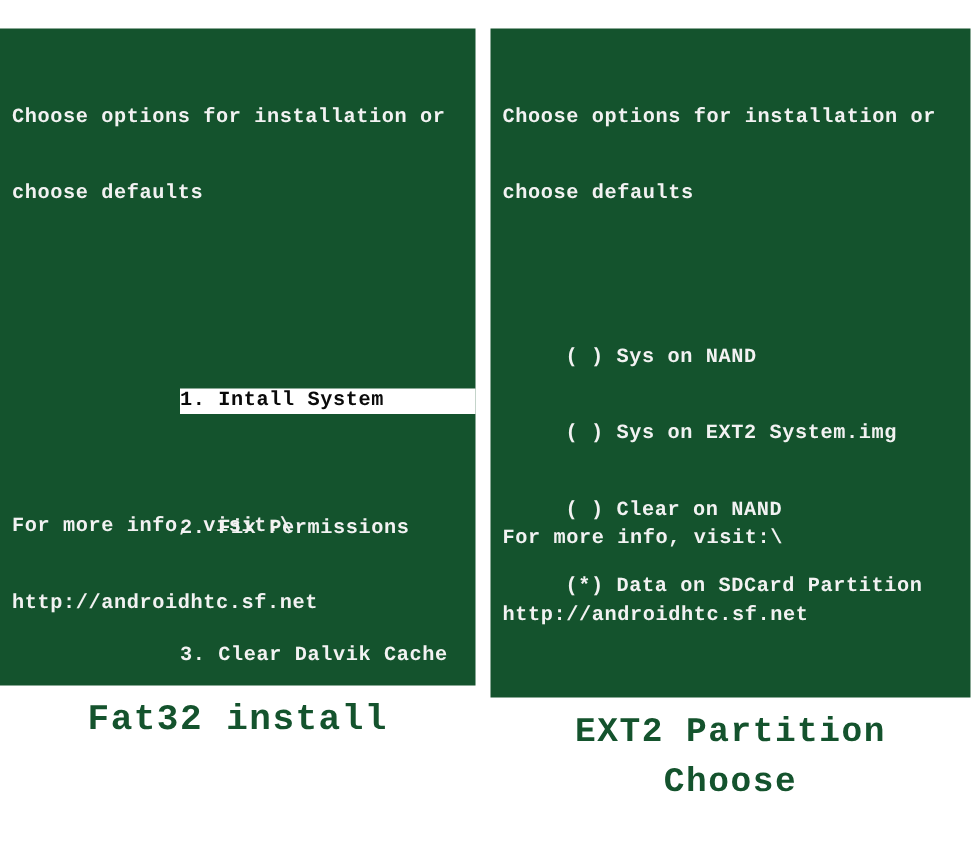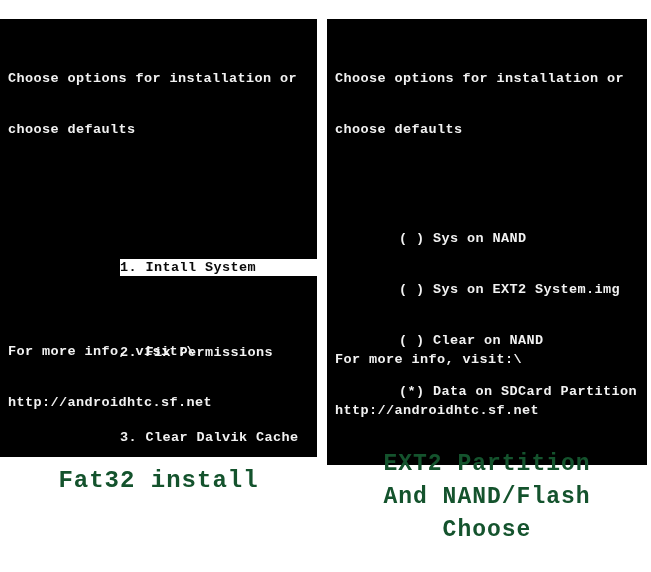--- a/index.html
+++ b/index.html
@@ -18,21 +18,21 @@
   .stage {
     position: relative;
     width: 651px;
     height: 572px;
     background: #ffffff;
   }
 
   
   .console {
     position: absolute;
-    background: #000000;
+    background: #14532d;
     color: #f2f2f2;
     overflow: hidden;
     box-sizing: border-box;
   }
 
   .console-left  { left: 0px;   top: 19px; width: 317px; height: 438px; }
   .console-right { left: 327px; top: 19px; width: 320px; height: 446px; }
 
   .hdr {
     font-size: 13.5px;
@@ -42,21 +42,21 @@
     font-weight: 700;
   }
   .console-left  .hdr { padding: 17px 0 0 8px; }
   .console-right .hdr { padding: 17px 0 0 8px; }
 
   .hdr-line { display: block; }
 
   
   .radio-block {
     margin-top: 24px;
-    padding-left: 72px;
+    padding-left: 50px;
     font-size: 13.5px;
     line-height: 17px;
     letter-spacing: 0.4px;
     white-space: pre;
     font-weight: 700;
   }
   .radio-row { display: block; }
   .radio-mark { display: inline; }
 
   
@@ -108,21 +108,21 @@
   .caption-left {
     left: 0px;
     top: 465px;
     width: 317px;
     font-size: 24px;
     line-height: 32px;
     letter-spacing: 1px;
   }
   .caption-right {
     left: 327px;
-    top: 448px;
+    top: 472px;
     width: 320px;
     font-size: 23px;
     line-height: 33px;
     letter-spacing: 1px;
   }
   .caption-line { display: block; white-space: pre; }
 </style>
 </head>
 <body>
 
@@ -178,17 +178,16 @@
       <span class="foot-line">http://androidhtc.sf.net</span>
     </div>
   </div>
 
   <div class="caption caption-left">
     <span class="caption-line">Fat32 install</span>
   </div>
 
   <div class="caption caption-right">
     <span class="caption-line">EXT2 Partition</span>
-    <span class="caption-line">And NAND/Flash</span>
     <span class="caption-line">Choose</span>
   </div>
 
 </div>
 
 </body></html>

